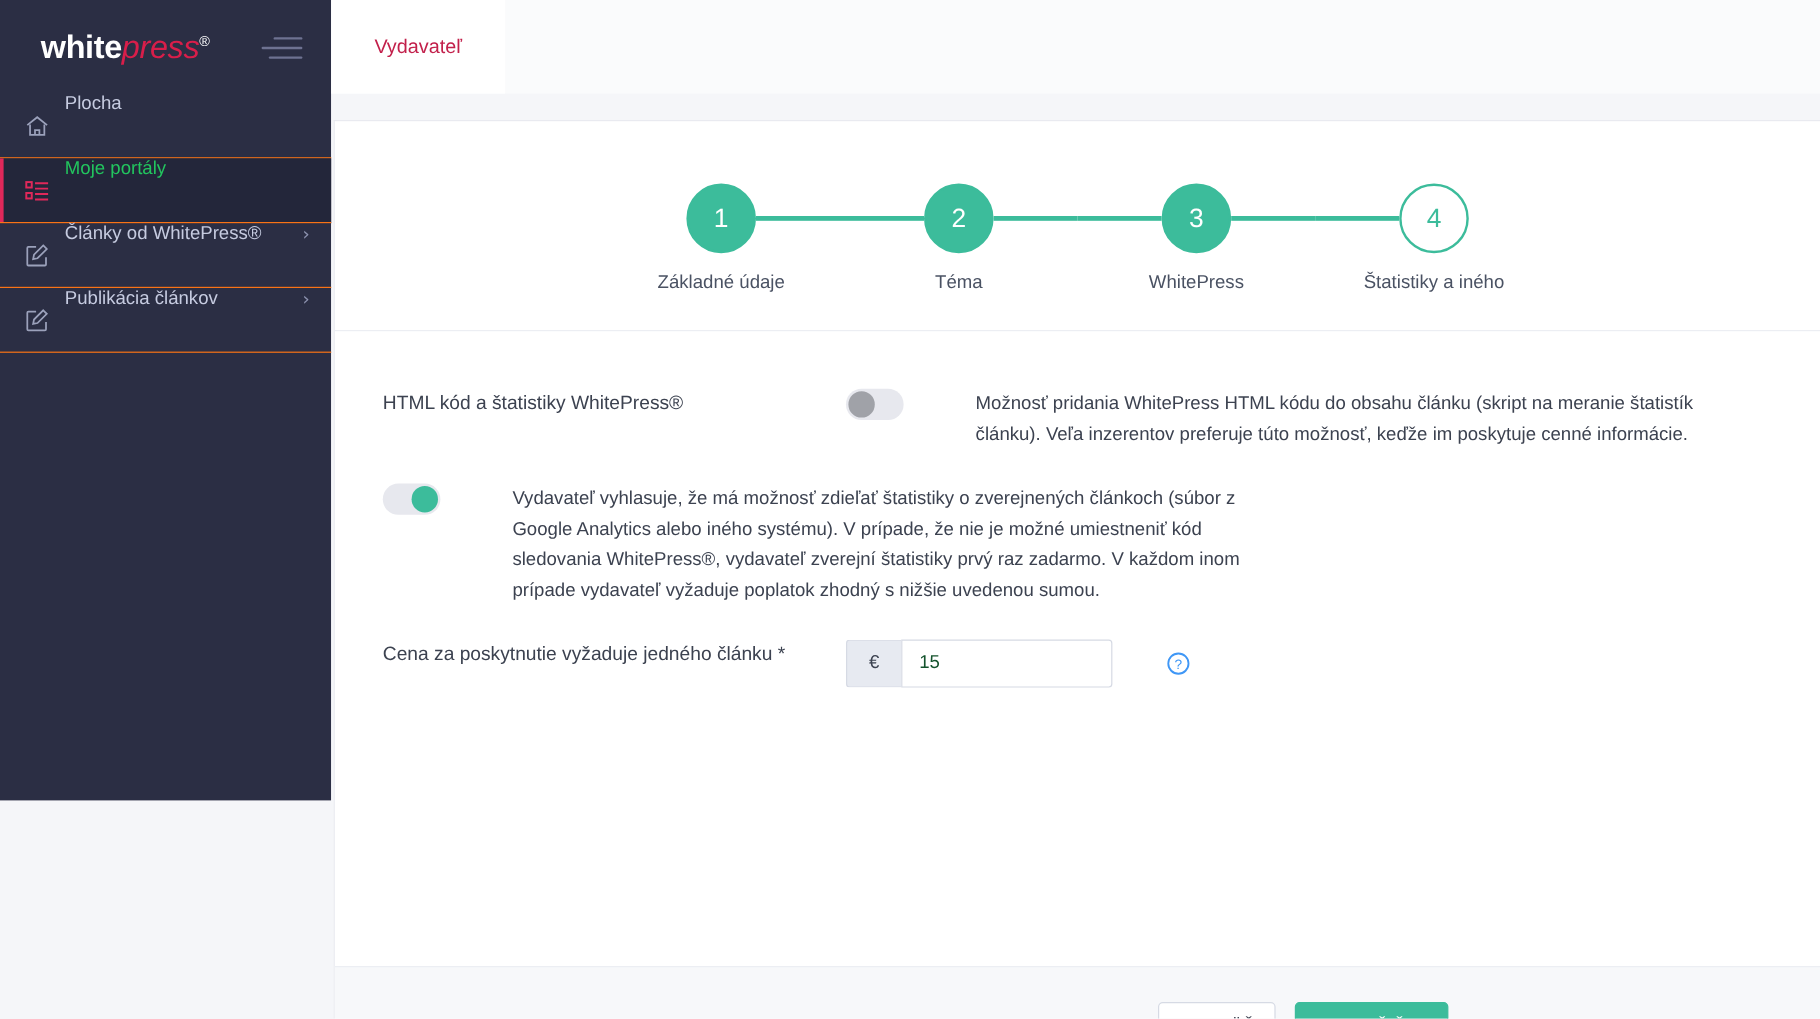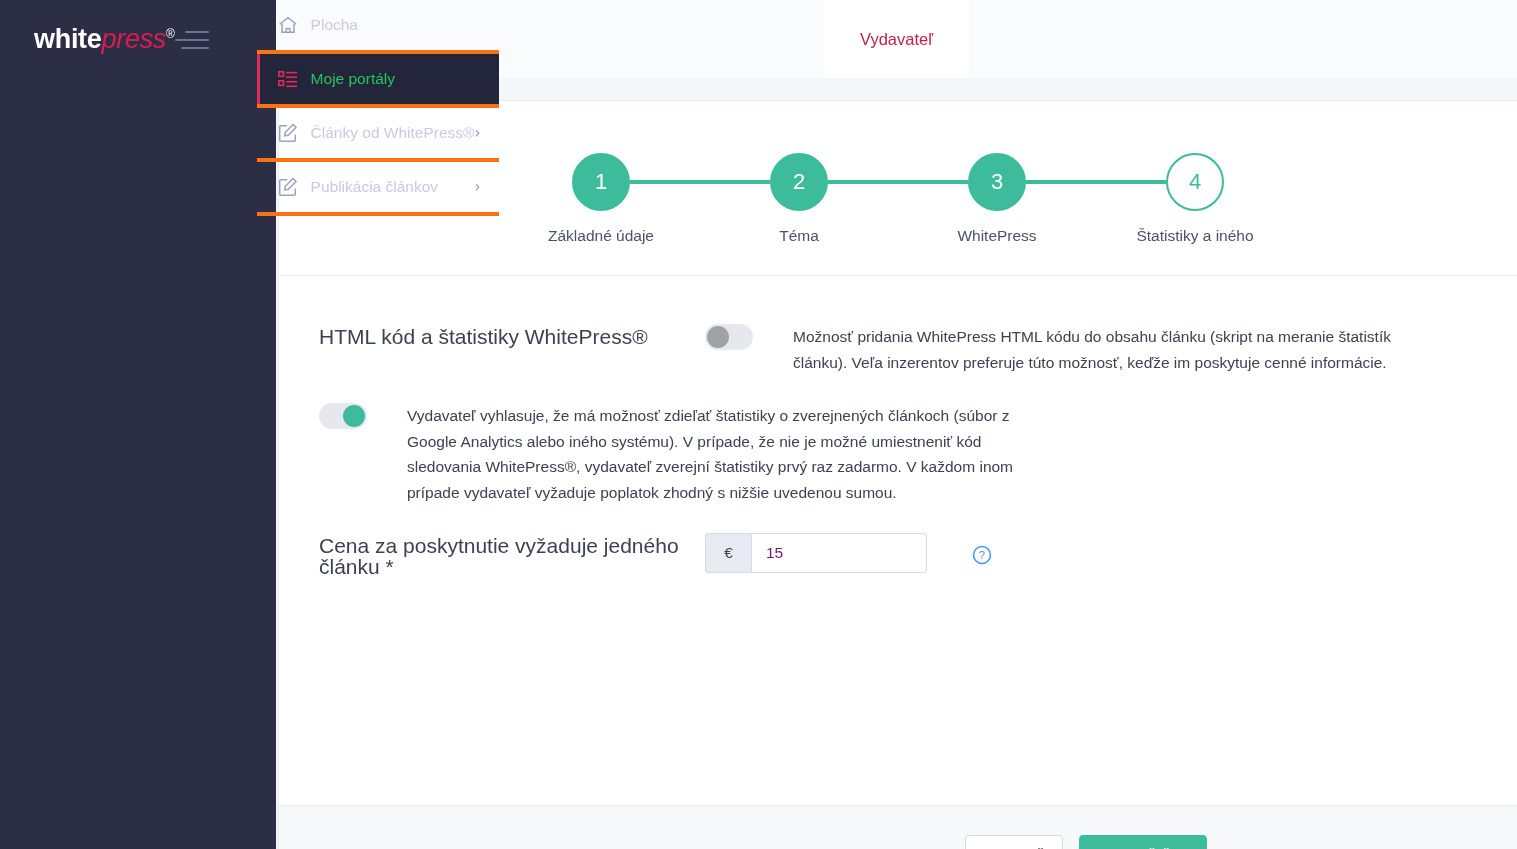--- a/index.html
+++ b/index.html
@@ -6,61 +6,61 @@
   html, body {
     width: 1517px; height: 849px;
     overflow: hidden;
     font-family: "Liberation Sans", "DejaVu Sans", sans-serif;
     background: #f5f6f9;
   }
   .app { display: flex; width: 1517px; height: 849px; }
 
   
   .sidebar {
-    width: 276px; min-width: 276px; height: 849px;
+    width: 276px; min-width: 276px; height: 667px;
     background: #2b2e44;
-    display: flex; flex-direction: row;
+    display: flex; flex-direction: column;
   }
   .sb-brand {
     height: 78px; min-height: 78px;
     display: flex; align-items: center;
     padding: 0 24px 0 34px;
     justify-content: space-between;
   }
   .logo { font-size: 27px; line-height: 1; white-space: nowrap; letter-spacing: -0.3px; }
   .logo .w { color: #ffffff; font-weight: bold; }
   .logo .p { color: #d81e4a; font-weight: normal; font-style: italic; }
   .logo .r { color: #ffffff; font-size: 12px; vertical-align: super; font-weight: normal; }
   .hamburger { width: 34px; height: 22px; position: relative; cursor: pointer; flex: 0 0 auto; }
   .hamburger i { position: absolute; height: 2px; background: #6e7291; display: block; border-radius: 1px; }
   .hamburger i:nth-child(1) { top: 3px;  left: 10px; width: 24px; }
   .hamburger i:nth-child(2) { top: 11px; left: 0px;  width: 34px; }
   .hamburger i:nth-child(3) { top: 19px; left: 6px;  width: 28px; }
 
   .sb-nav { display: flex; flex-direction: column; }
   .sb-item {
-    height: 54px; display: flex; align-items: center;
+    height: 54px; display: flex; 
     padding: 0 18px 0 16px;
     color: #c6cbe0; font-size: 15.5px;
-    border-bottom: 4px solid #f97316;
-    cursor: pointer; position: relative; margin-left: 24px;
+    border-bottom: 1px solid #f97316;
+    cursor: pointer; position: relative;
   }
   .sb-item .sb-ico { width: 30px; min-width: 30px; display: flex; align-items: center; justify-content: center; margin-right: 8px; }
   .sb-item .sb-label { flex: 1; white-space: nowrap; }
   .sb-item .chev { color: #8d93b0; font-size: 15px; font-family: "DejaVu Sans", sans-serif; }
   .sb-item.active { background: #23263a; color: #e0285a; }
   .sb-item.active::before {
     content: ""; position: absolute; left: 0; top: 0; bottom: 0; width: 3px; background: #e0285a;
   }
   .sb-item.active .sb-label { color: #22c55e; }
 
   
   .main { flex: 1; height: 849px; background: #f5f6f9; display: flex; flex-direction: column; overflow: hidden; }
 
-  .tabbar { height: 78px; min-height: 78px; background: #fafbfc; display: flex; align-items: stretch; justify-content: center; }
+  .tabbar { height: 78px; min-height: 78px; background: #fafbfc; display: flex; align-items: stretch; }
   .tab {
     display: flex; align-items: center; justify-content: center;
     padding: 0 36px; font-size: 16.5px; color: #5b6276; cursor: pointer;
     background: transparent;
   }
   .tab.active { background: #ffffff; color: #c2204b; }
 
   .content-wrap { flex: 1; padding: 22px 0 0 2px; display: flex; }
   .card {
     margin-left: 0px;
@@ -85,40 +85,40 @@
   }
   .circle.hollow { background: #ffffff; color: #3cbc9b; border: 2px solid #3cbc9b; }
   .connector { height: 4px; background: #3cbc9b; flex: 1; }
   .connector.blank { background: transparent; }
   .step-label { margin-top: 16px; font-size: 15.5px; color: #4a5263; white-space: nowrap; }
 
   
   .form-area { padding: 48px 0 0 0; flex: 1; }
   .form-row { display: flex; padding: 0 40px 0 40px; margin-bottom: 28px; }
   .form-label {
-    width: 386px; min-width: 386px; font-size: 21px; color: #3c4250; line-height: 21px; padding-top: 2px;
+    width: 386px; min-width: 386px; font-size: 16px; color: #3c4250; line-height: 21px; padding-top: 2px;
   }
   .form-ctrl { display: flex; align-items: flex-start; flex: 1; }
 
   .toggle { width: 48px; height: 26px; border-radius: 13px; background: #e7e8ee; position: relative; flex: 0 0 auto; margin-top: 0px; cursor: pointer; }
   .toggle .knob { position: absolute; top: 2px; width: 22px; height: 22px; border-radius: 50%; }
   .toggle.off .knob { left: 2px; background: #a0a2a8; }
   .toggle.on .knob { left: 24px; background: #3cbc9b; }
 
-  .desc { margin-left: 40px; font-size: 15.5px; color: #3c4250; line-height: 25.5px; max-width: 640px; }
+  .desc { margin-left: 60px; font-size: 15.5px; color: #3c4250; line-height: 25.5px; max-width: 640px; }
 
   .price-group { display: flex; align-items: stretch; height: 40px; }
   .price-prefix {
     width: 46px; display: flex; align-items: center; justify-content: center;
     background: #e7eaf1; border: 1px solid #d6dae4; border-right: none;
     border-radius: 3px 0 0 3px; color: #3c4250; font-size: 15.5px;
   }
   .price-input {
     width: 176px; border: 1px solid #d6dae4; border-radius: 0 3px 3px 0;
-    padding: 0 14px; font-size: 15.5px; color: #701a75; outline: none;
+    padding: 0 14px; font-size: 15.5px; color: #14532d; outline: none;
     font-family: "Liberation Sans", sans-serif; background: #ffffff;
   }
   .help-icon { margin-left: 44px; width: 22px; height: 22px; align-self: center; cursor: pointer; }
 
   
   .card-footer {
     border-top: 1px solid #eceef3;
     background: #f7f8fa;
     height: 99px; min-height: 99px;
     display: flex; align-items: center; justify-content: flex-end;

